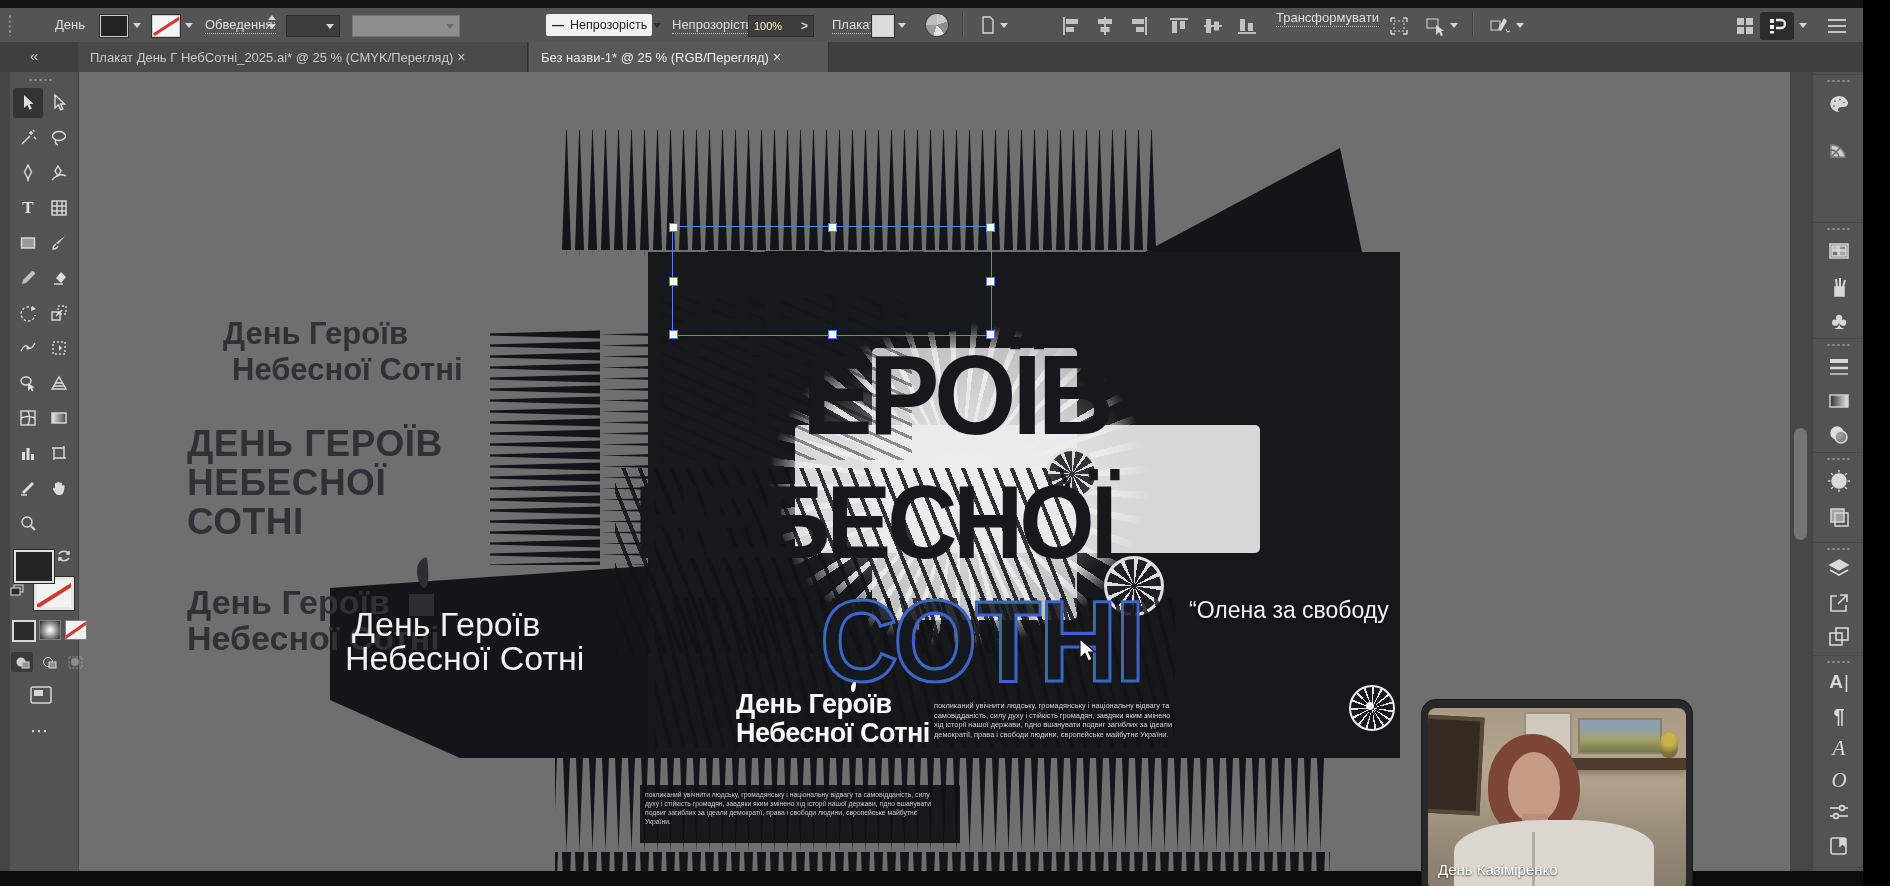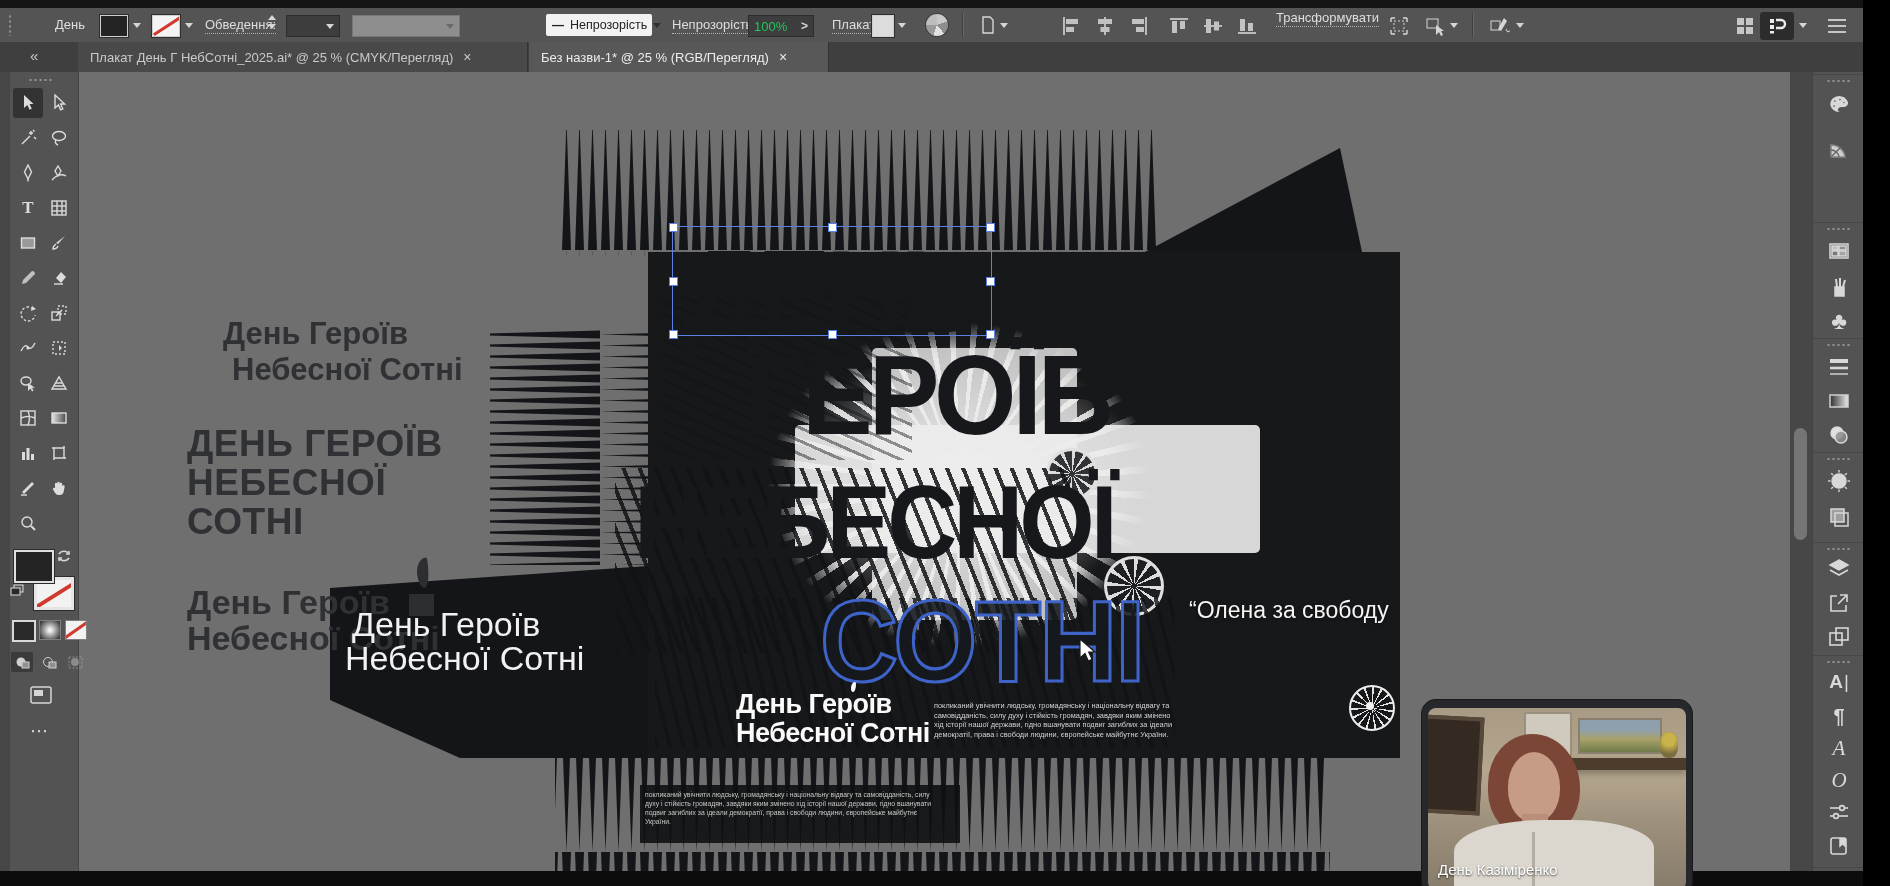--- a/index.html
+++ b/index.html
@@ -13,21 +13,21 @@
   .lbl{font-size:13px;color:#dedede;white-space:nowrap;}
   .dotted{border-bottom:1px dotted #b5b5b5;padding-bottom:1px;}
   .chev{width:0;height:0;border-left:4px solid transparent;border-right:4px solid transparent;border-top:5px solid #d6d6d6;}
   .chev.dk{border-top-color:#2e2e2e;}
   .vgrip{width:4px;height:22px;background-image:radial-gradient(circle,#8f8f8f 1px,transparent 1.3px);background-size:4px 5px;}
   .hgrip{width:26px;height:4px;background-image:radial-gradient(circle,#909090 1px,transparent 1.3px);background-size:5px 4px;}
   .swatchbox{width:26px;height:20px;border:1px solid #cfcfcf;box-shadow:0 0 0 1px #2e2e2e;}
   .slash{position:absolute;left:-2px;top:8px;width:34px;height:3px;background:#d03a2e;transform:rotate(-33deg);}
   .combo{height:22px;background:#3d3d3d;border:1px solid #2d2d2d;display:flex;align-items:center;justify-content:space-between;padding:0 5px;box-sizing:border-box;}
   .sep{width:1px;height:24px;background:#404040;border-right:1px solid #666;}
-  .tab{height:30px;display:flex;align-items:center;gap:10px;padding:0 12px;box-sizing:border-box;font-size:13px;white-space:nowrap;}
+  .tab{height:30px;display:flex;align-items:center;gap:4px;padding:0 12px;box-sizing:border-box;font-size:13px;white-space:nowrap;}
   .tabx{font-size:14px;line-height:1;}
   
   .toolcol{left:0;top:72px;width:78px;height:799px;background:#535353;border-right:1px solid #444;z-index:30;}
   .toolcol .edge{position:absolute;left:0;top:0;width:10px;height:799px;background:#464646;}
   .tool{position:absolute;width:30px;height:30px;display:flex;align-items:center;justify-content:center;border-radius:3px;}
   .tool.active{background:#333;}
   .tool svg{stroke:#dcdcdc;fill:none;stroke-width:1.4;}
   .tool .fillw{fill:#dcdcdc;stroke:none;}
   .panelstrip{left:1812px;top:72px;width:51px;height:799px;background:#535353;border-left:1px solid #434343;z-index:30;}
   .pic{position:absolute;left:14px;width:24px;height:24px;display:flex;align-items:center;justify-content:center;color:#d8d8d8;}
@@ -196,21 +196,21 @@
       </div>
 
     <div class="abs" style="left:546px;top:6px;width:106px;height:22px;background:#f2f2f2;border-radius:2px;display:flex;align-items:center;gap:6px;padding:0 6px;box-sizing:border-box;">
       <span style="color:#222;font-weight:700;font-size:12px;">—</span>
       <span style="color:#222;font-size:12.5px;flex:1;">Непрозорість</span>
       <span class="chev dk"></span>
     </div>
 
     <div class="abs lbl dotted" style="left:672px;top:9px;">Непрозорість:</div>
     <div class="abs combo" style="left:748px;top:7px;width:66px;">
-      <span style="color:#22c55e;font-size:13px;">100%</span>
+      <span style="color:#fef9c3;font-size:11px;">100%</span>
       <span style="color:#d6d6d6;font-size:12px;font-weight:700;">&gt;</span>
     </div>
     <div class="abs lbl dotted" style="left:832px;top:9px;">Плакат:</div>
     <div class="abs swatchbox" style="left:872px;top:7px;width:20px;background:#dcdcdc;"></div>
     <div class="abs chev" style="left:898px;top:15px;"></div>
 
     <div class="abs" style="left:926px;top:6px;width:22px;height:22px;border-radius:50%;background:conic-gradient(#c9c9c9 0 70deg,#8d8d8d 0 140deg,#e2e2e2 0 200deg,#9a9a9a 0 270deg,#bdbdbd 0);box-shadow:0 0 0 1px #3c3c3c;"></div>
     <div class="abs sep" style="left:962px;top:5px;"></div>
 
     <svg class="abs" style="left:978px;top:7px;" width="20" height="20" viewBox="0 0 20 20">

